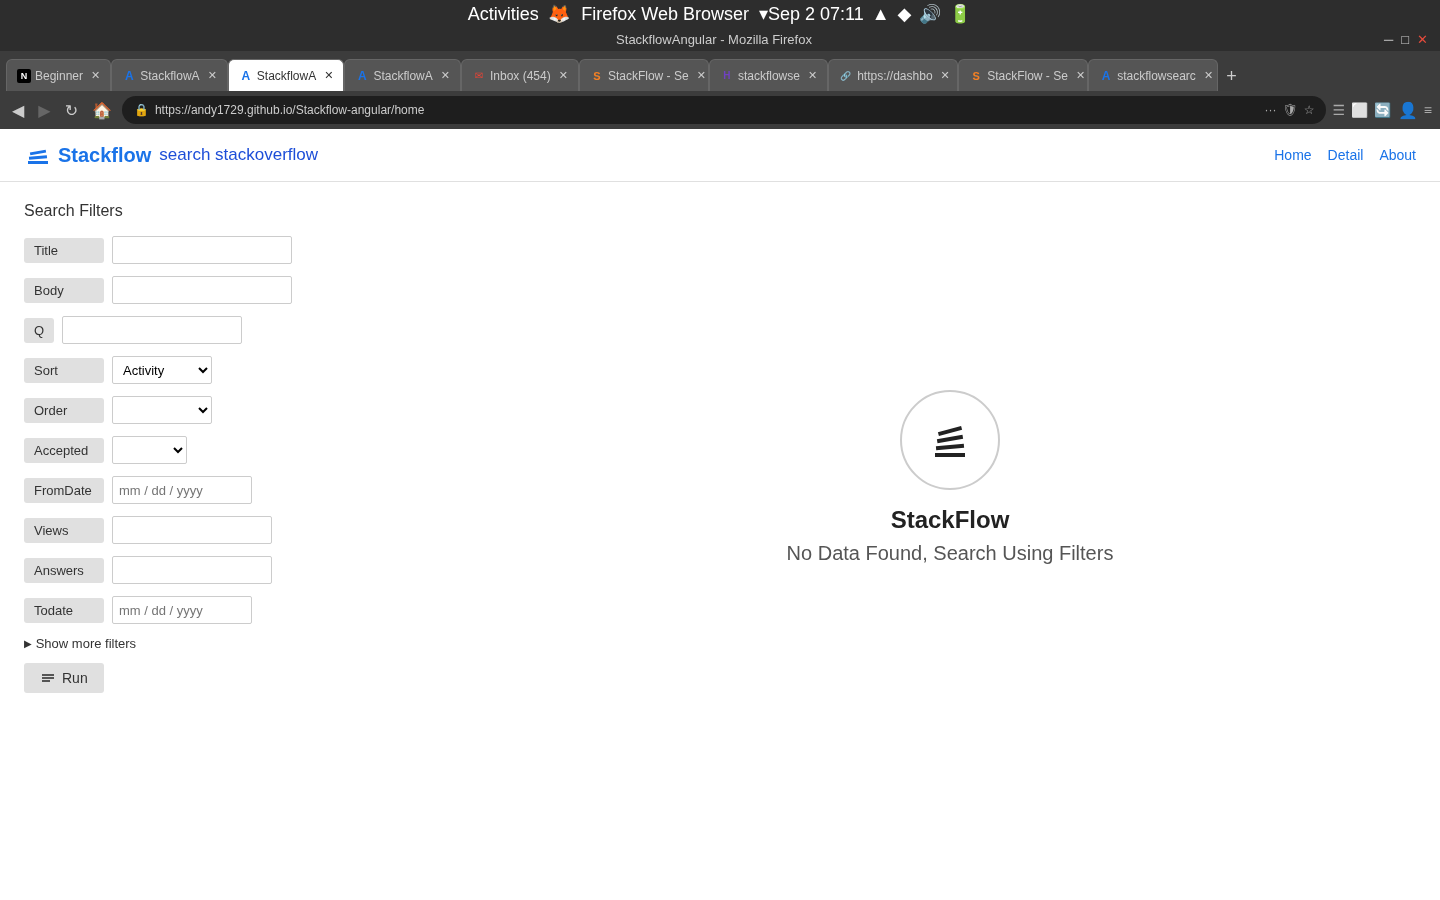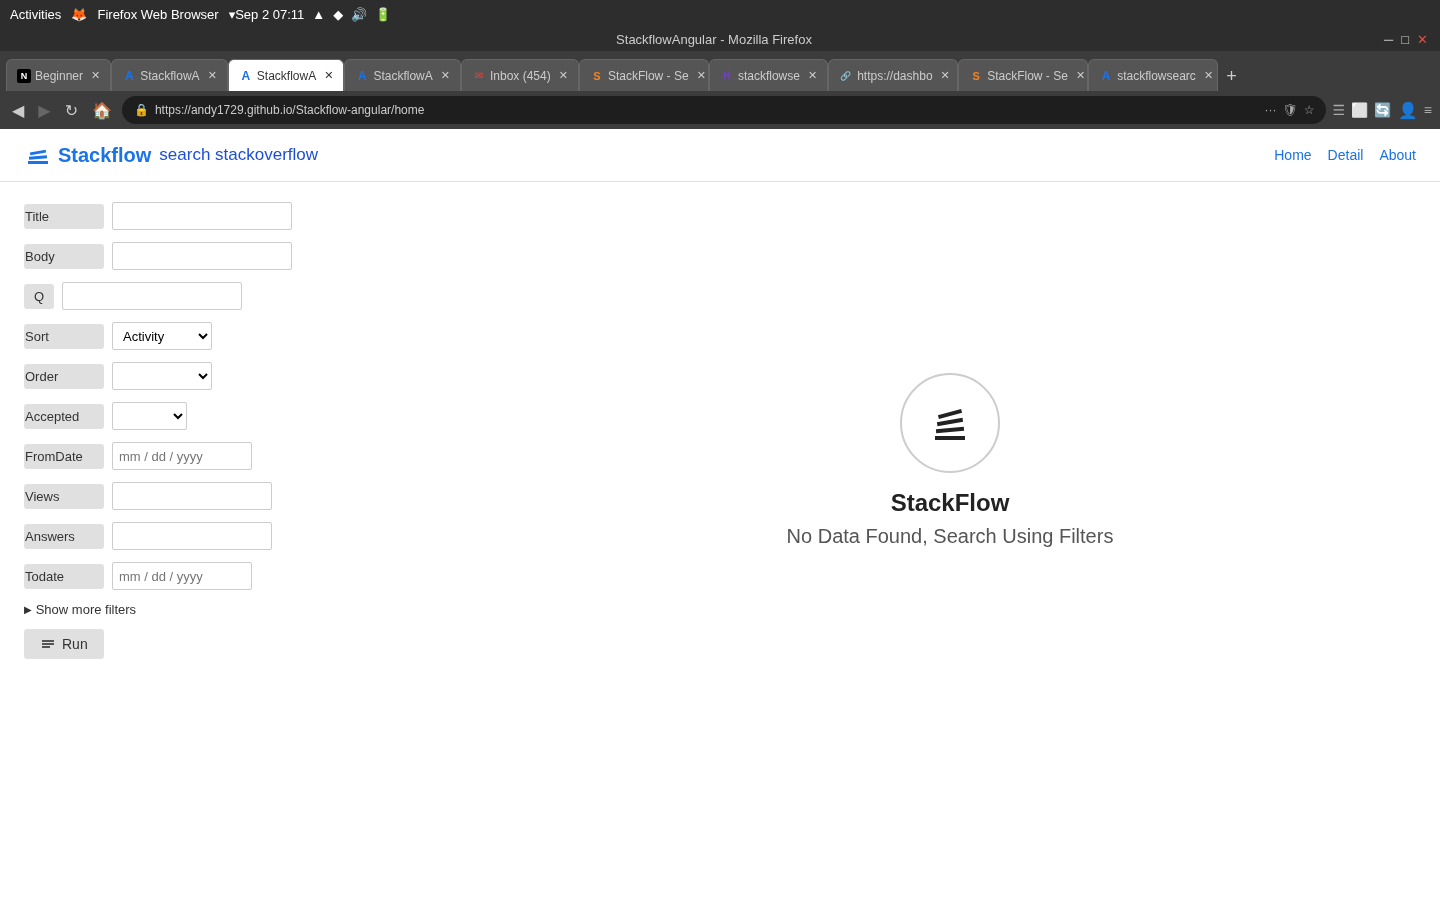--- a/index.html
+++ b/index.html
@@ -6,22 +6,22 @@
     body { font-family: Arial, sans-serif; background: #f0f0f0; font-size: 14px; }
 
     
     .os-bar {
       background: #2d2d2d;
       color: #fff;
       height: 28px;
       display: flex;
       align-items: center;
       padding: 0 10px;
-      font-size: 13px;
-      justify-content: flex-start;
+      font-size: 18px;
+      justify-content: center;
     }
     .os-bar-left { display: flex; align-items: center; gap: 10px; }
     .os-bar-right { display: flex; align-items: center; gap: 8px; }
 
     
     .browser-chrome { background: #3c3c3c; }
 
     
     .tab-bar {
       display: flex;
@@ -136,21 +136,21 @@
 
     .filter-row {
       display: flex;
       align-items: center;
       margin-bottom: 12px;
       gap: 8px;
     }
     .filter-label {
       background: #e0e0e0;
       color: #333;
-      padding: 5px 1px;
+      padding: 5px 10px;
       border-radius: 3px;
       font-size: 13px;
       min-width: 80px;
       text-align: left;
     }
     .filter-input {
       border: 1px solid #ccc;
       border-radius: 2px;
       padding: 4px 6px;
       font-size: 13px;
@@ -356,20 +356,21 @@
     <div class="nav-links">
       <a class="nav-link">Home</a>
       <a class="nav-link">Detail</a>
       <a class="nav-link">About</a>
     </div>
   </nav>
 
   <div class="main-content">
 
     <div class="filters-panel">
+      <h2 class="filters-title">Search Filters</h2>
 
       <div class="filter-row">
         <span class="filter-label">Title</span>
         <input type="text" class="filter-input filter-input-wide" style="">
       </div>
 
       <div class="filter-row">
         <span class="filter-label">Body</span>
         <input type="text" class="filter-input filter-input-wide" style="">
       </div>

